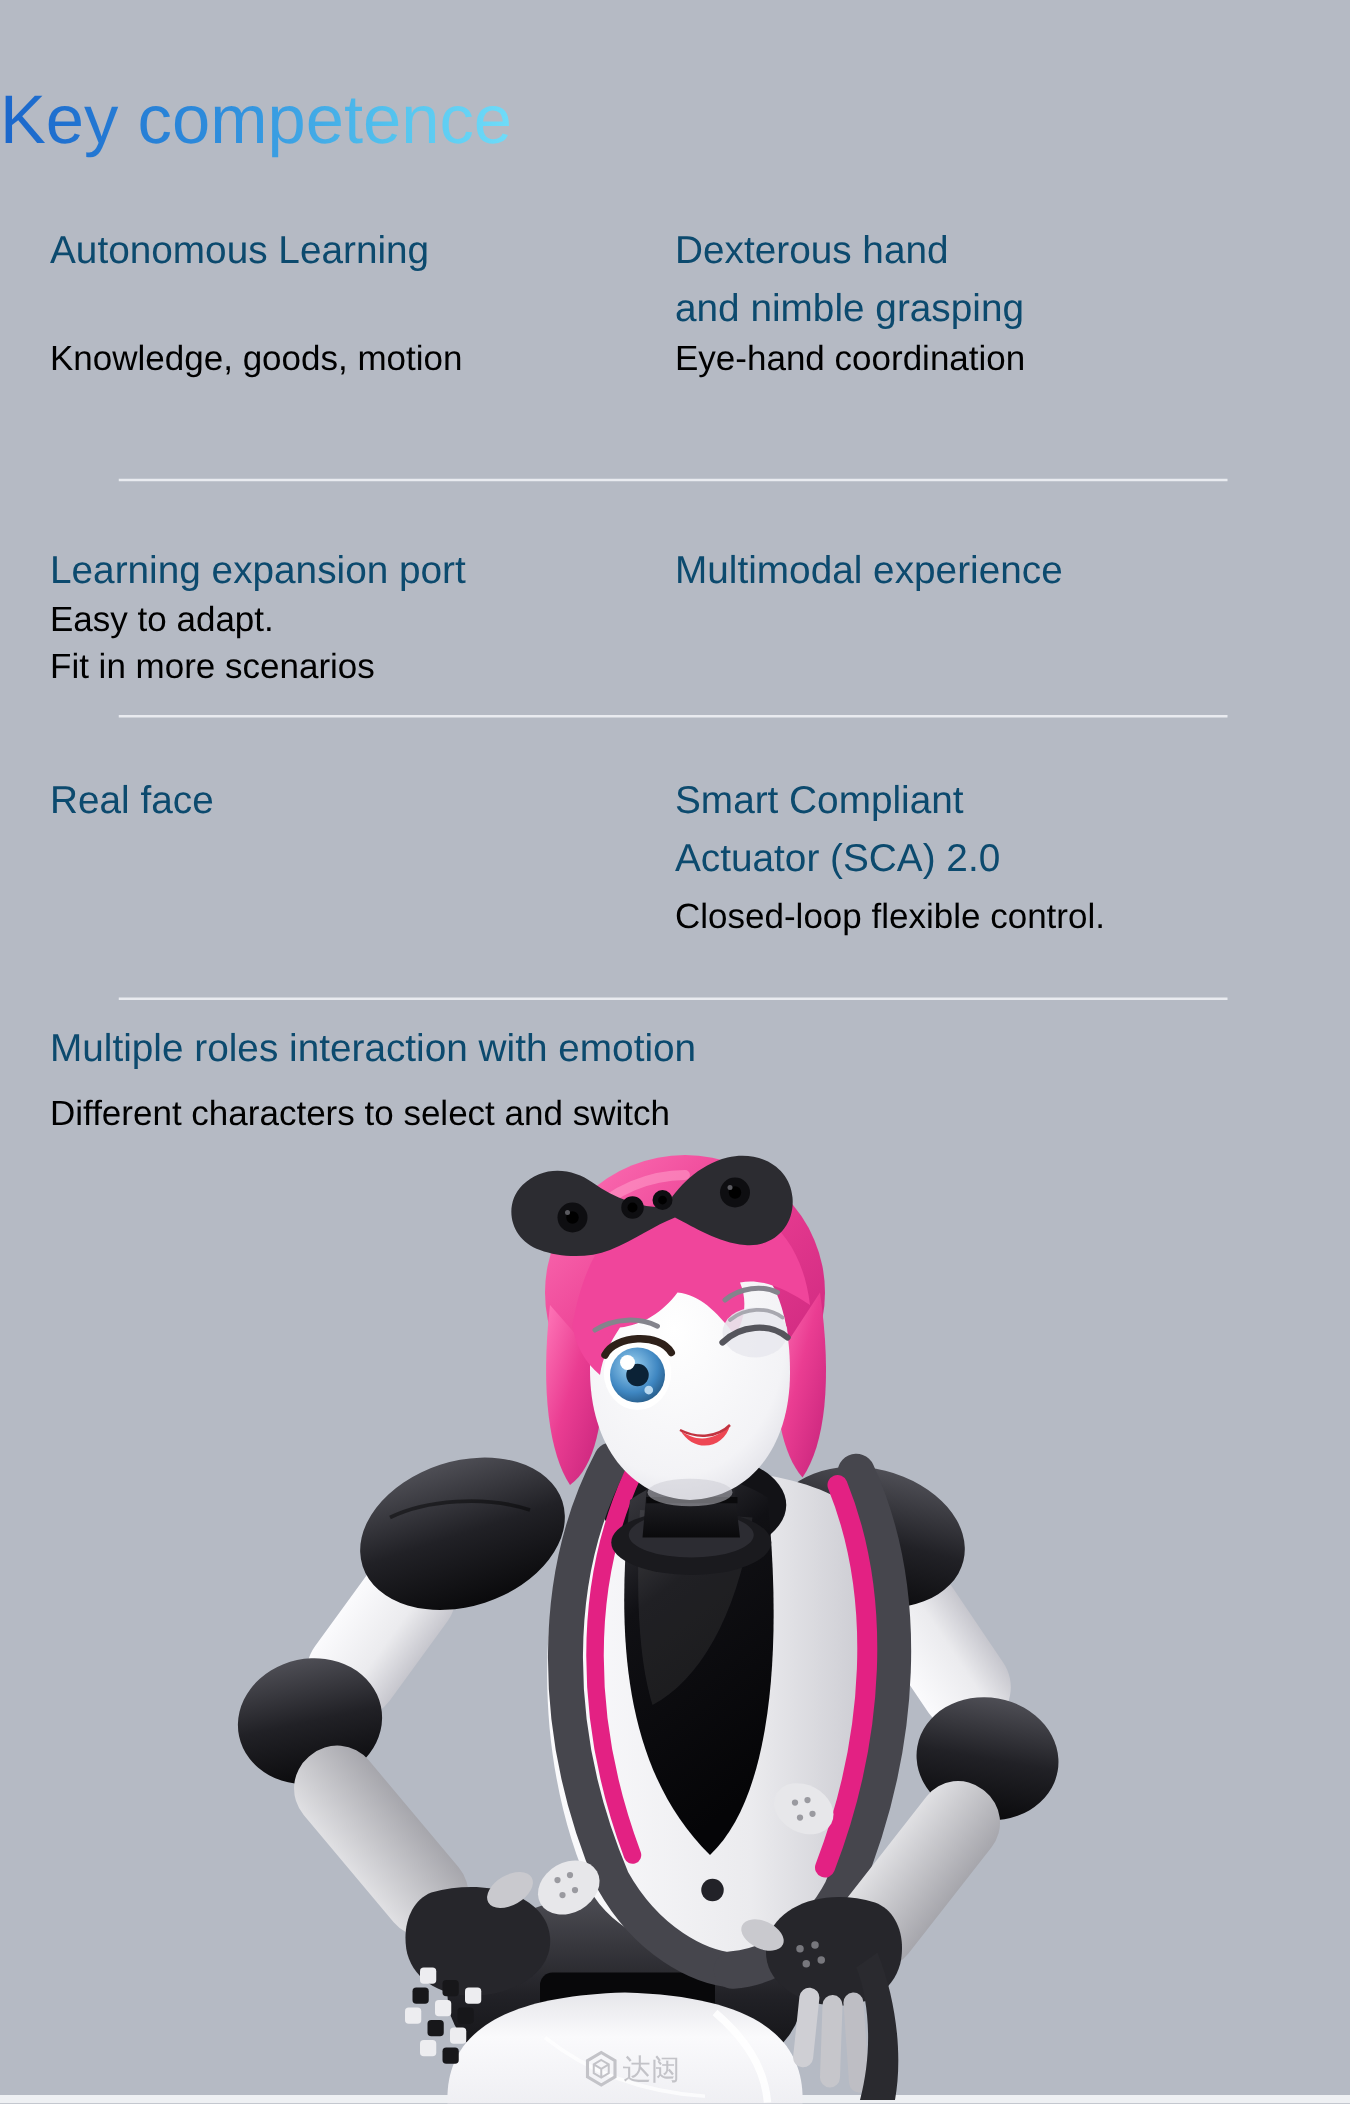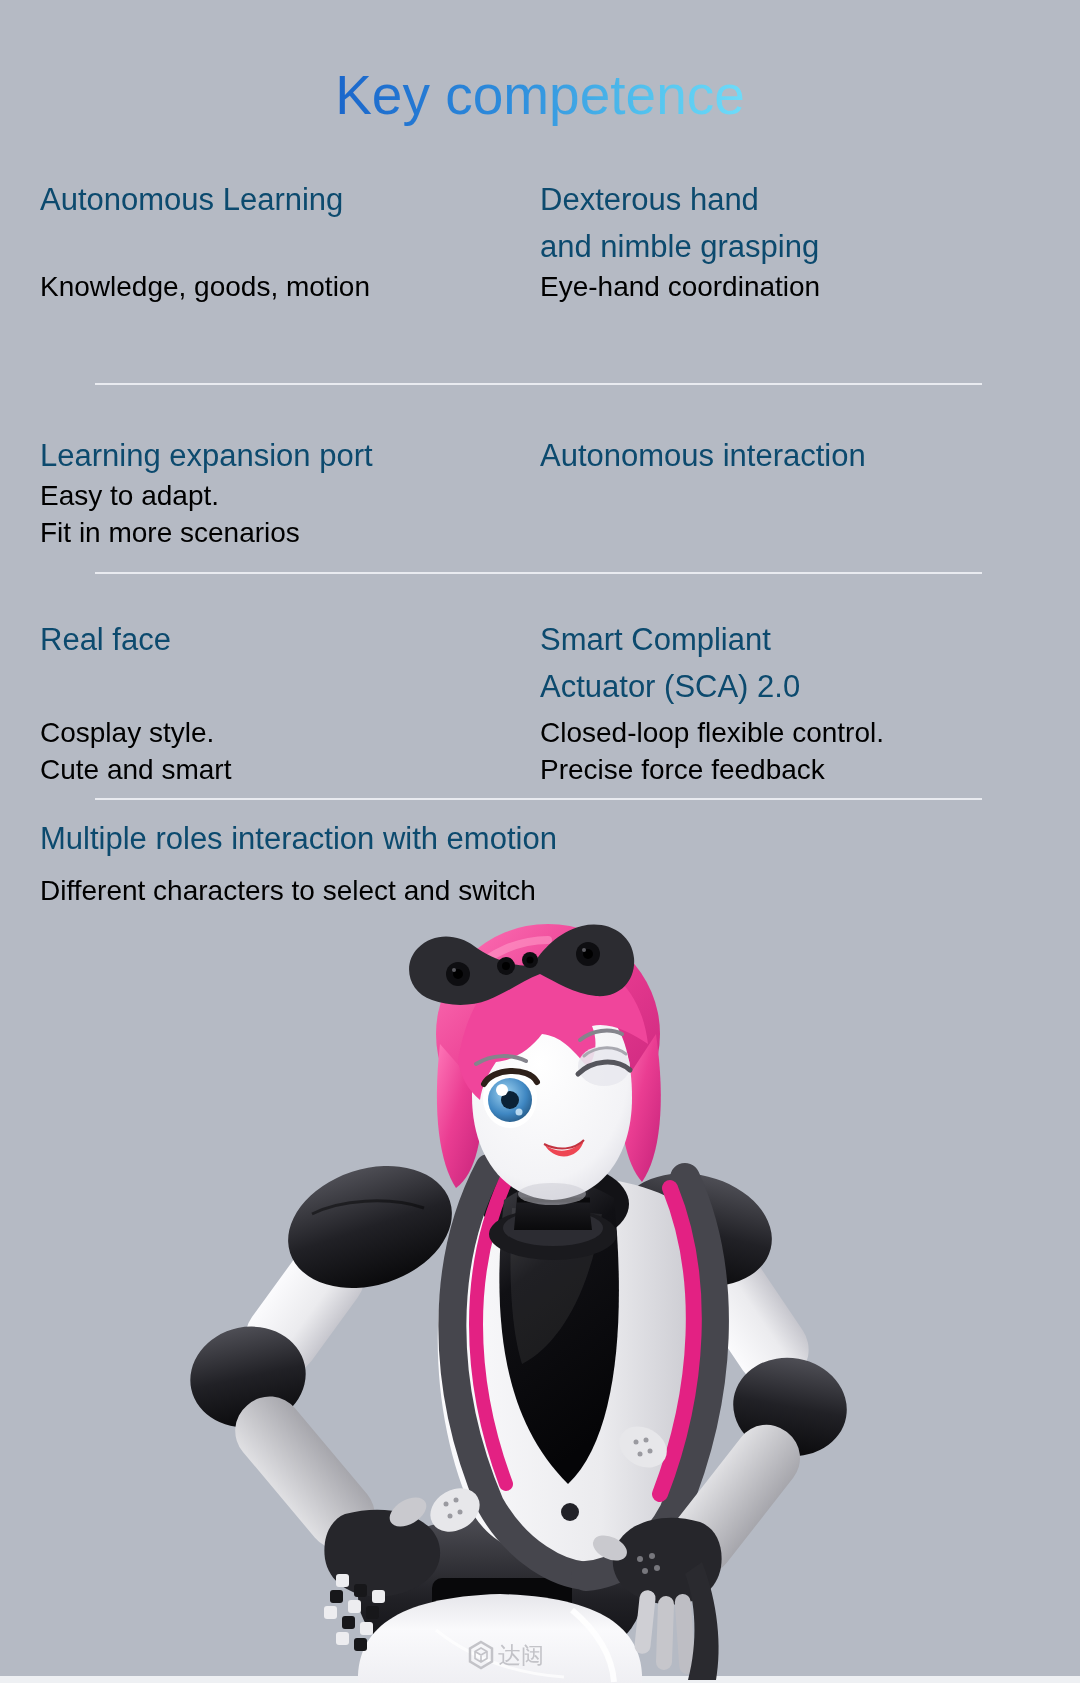--- a/index.html
+++ b/index.html
@@ -1,18 +1,18 @@
 <!DOCTYPE html>
 <html><head>
 <meta charset="utf-8">
 <style>
   html,body{margin:0;padding:0;background:#8e94a0;}
   .page{position:relative;width:1080px;height:1683px;background:#b5bac4;overflow:hidden;
         font-family:"Liberation Sans",sans-serif;}
-  .title-wrap{position:absolute;top:63px;left:0;width:100%;text-align:center;}
+  .title-wrap{position:absolute;top:63px;left:0;width:100%;text-align:left;}
   .title-text{display:inline-block;font-size:55px;line-height:64px;font-weight:400;
         background:linear-gradient(90deg,#1a66cb 0%,#2f8fdd 45%,#55c5ef 78%,#6fdcf9 100%);
         -webkit-background-clip:text;background-clip:text;color:#2f8fdd;-webkit-text-fill-color:transparent;}
   .h{position:absolute;color:#0c4a6e;font-size:31px;line-height:47px;font-weight:400;}
   .b{position:absolute;color:#000000;font-size:28px;line-height:37px;font-weight:400;}
   .col-l{left:40px}.col-r{left:540px}
   .t-h1{top:176px}.t-b1{top:268px}
   .t-h2{top:432px}.t-b2{top:477px}
   .t-h3{top:616px}.t-b3{top:714px}
   .t-h4{top:815px}.t-b4{top:872px}
@@ -43,42 +43,37 @@
   </div>
   <div class="b col-r t-b1">
     <span class="ln">Eye-hand coordination</span>
   </div>
   <div class="dv dv1"></div>
 
   <div class="h col-l t-h2">
     <span class="ln">Learning expansion port</span>
   </div>
   <div class="h col-r t-h2">
-    <span class="ln">Autonomous interaction</span>
+    <span class="ln">Multimodal experience</span>
   </div>
   <div class="b col-l t-b2">
     <span class="ln">Easy to adapt.</span>
     <span class="ln">Fit in more scenarios</span>
   </div>
   <div class="dv dv2"></div>
 
   <div class="h col-l t-h3">
     <span class="ln">Real face</span>
   </div>
   <div class="h col-r t-h3">
     <span class="ln">Smart Compliant</span>
     <span class="ln">Actuator (SCA) 2.0</span>
   </div>
-  <div class="b col-l t-b3">
-    <span class="ln">Cosplay style.</span>
-    <span class="ln">Cute and smart</span>
-  </div>
   <div class="b col-r t-b3">
     <span class="ln">Closed-loop flexible control.</span>
-    <span class="ln">Precise force feedback</span>
   </div>
   <div class="dv dv3"></div>
 
   <div class="h col-l t-h4">
     <span class="ln">Multiple roles interaction with emotion</span>
   </div>
   <div class="b col-l t-b4">
     <span class="ln">Different characters to select and switch</span>
   </div>
 

